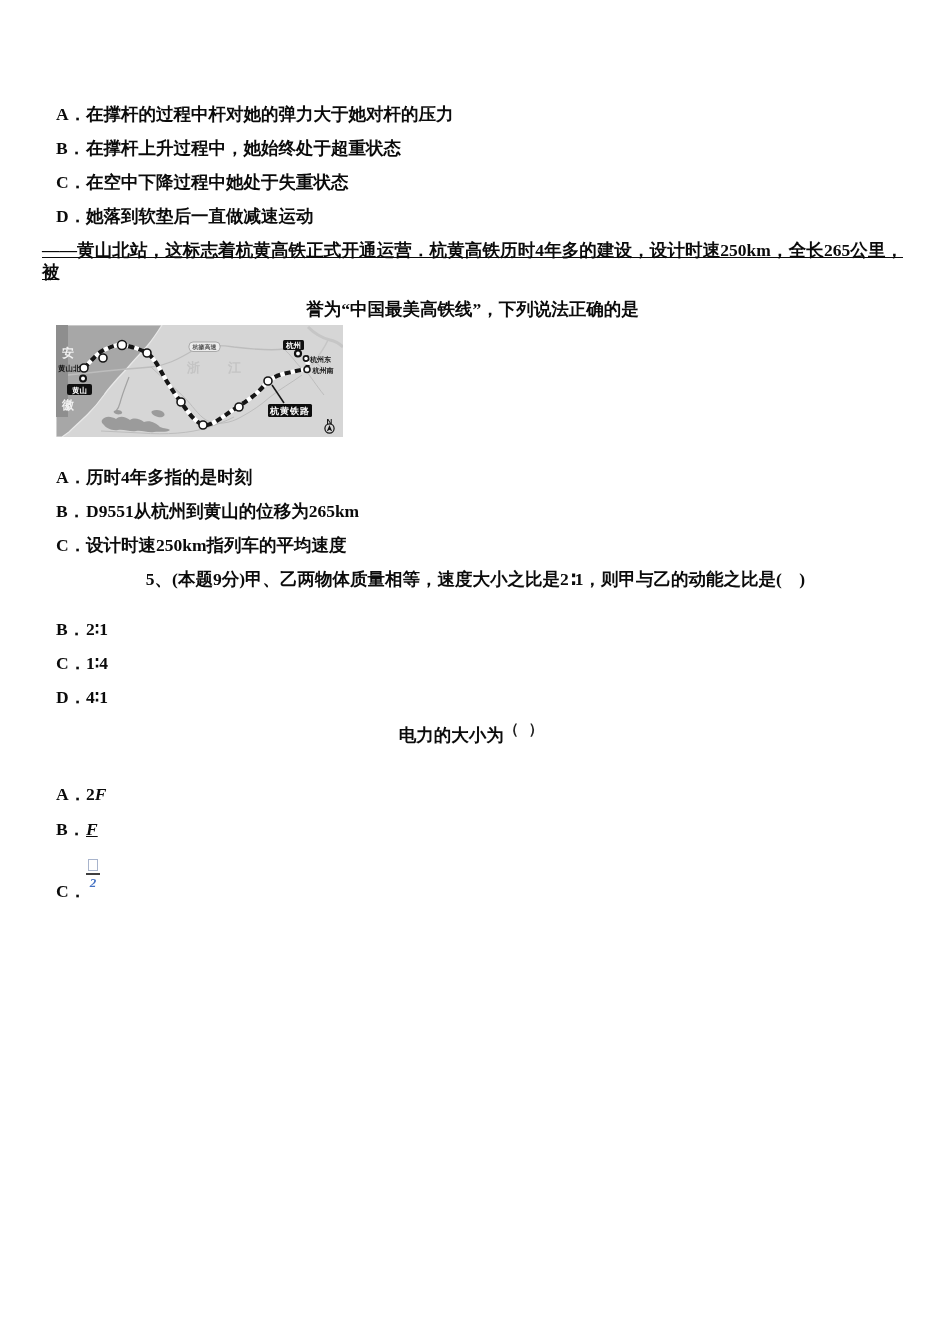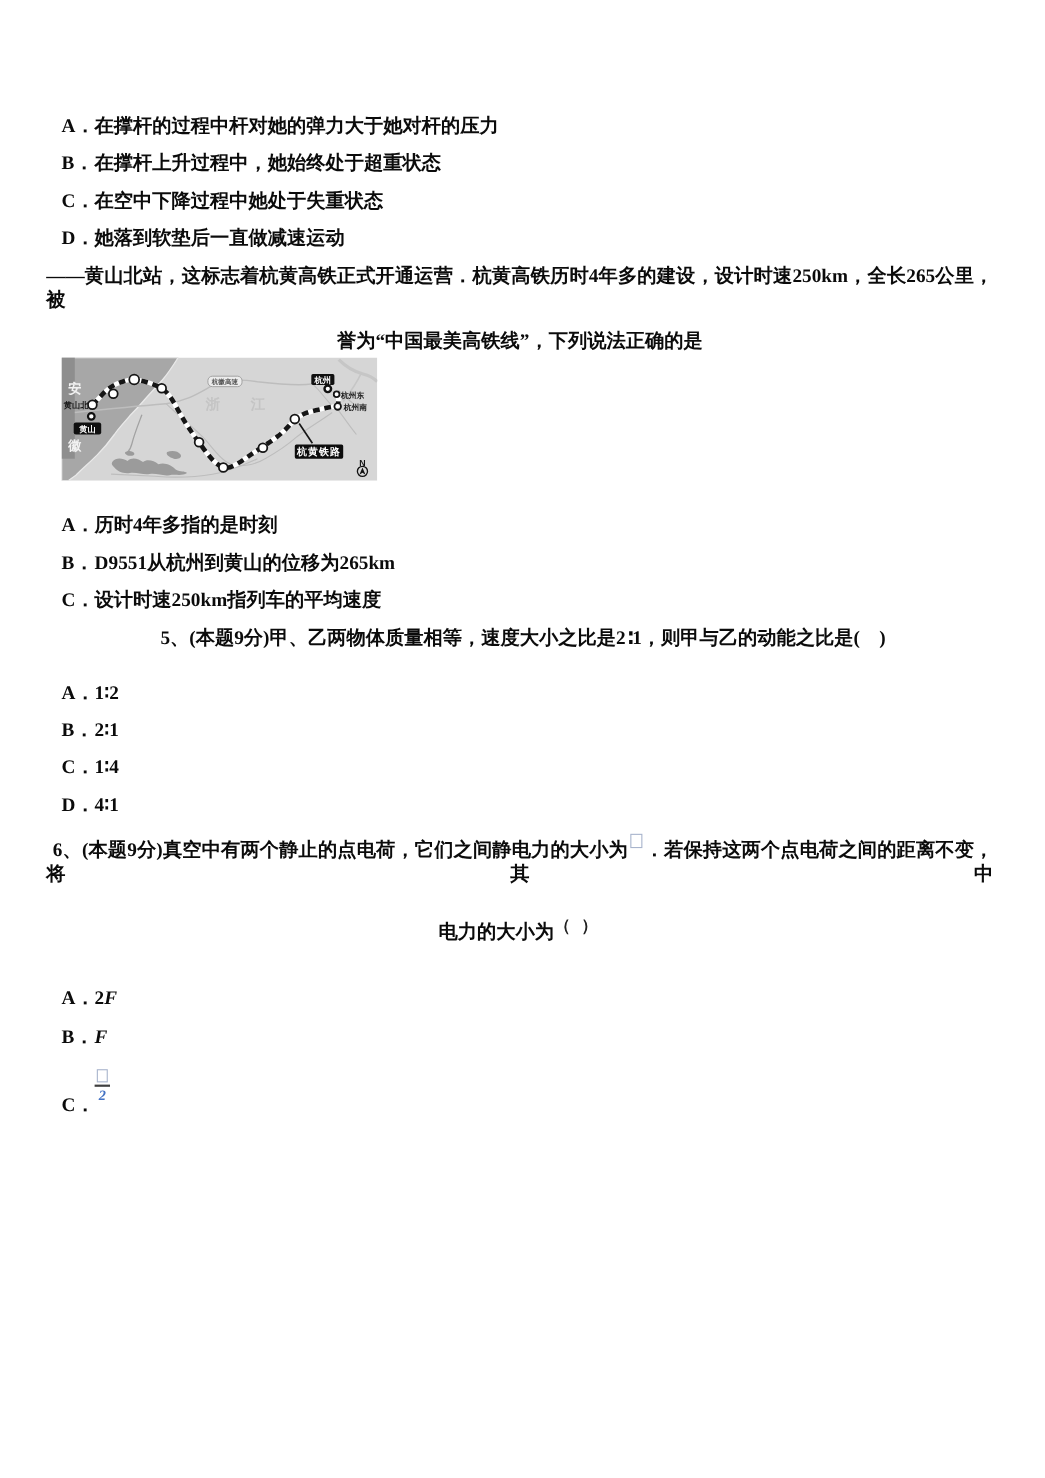--- a/index.html
+++ b/index.html
@@ -9,21 +9,21 @@
     font-weight:700;color:#0b0b0b;font-size:17.5px;
     overflow:hidden;
   }
   .page{padding:103px 47px 0 42px;}
   .para{line-height:22px;text-align:center;}
   .just{text-align:justify;text-align-last:justify;white-space:normal;}
   .indent{text-indent:6px;}
   .opt{padding-left:14px;line-height:22px;margin-bottom:12px;white-space:nowrap;}
   .opt-label{display:inline-block;width:30px;}
   .mb11{} .mb12{margin-bottom:28px;} .mb5{margin-bottom:5px;}
-  .mb15{margin-bottom:15px;} .mb16{margin-bottom:16px;} .mb19{margin-bottom:19px;}
+  .mb15{margin-bottom:15px;text-decoration:underline;} .mb16{margin-bottom:16px;} .mb19{margin-bottom:19px;}
   .mb29{margin-bottom:29px;} .mb31{margin-bottom:31px;} .mb35{margin-bottom:35px;}
   .mb36{margin-bottom:36px;} .mb13{margin-bottom:13px;}
   .map-wrap{margin-left:14px;}
   .map-wrap svg{display:block;}
   .var{font-style:italic;}
   .ph-box{display:inline-block;width:9px;height:11px;border:1.3px solid #a8b4cc;vertical-align:7px;margin:0 2px;}
   .raised-paren{position:relative;top:-7px;font-size:15px;letter-spacing:3px;color:#222;}
   .c-row{display:flex;align-items:flex-end;height:48px;padding-left:14px;white-space:nowrap;}
   .c-row .opt-label{width:30px;}
   .fraction{display:inline-flex;flex-direction:column;align-items:center;transform:translateY(-14px);}
@@ -129,35 +129,31 @@
       <span class="opt-label">B．</span><span>D9551从杭州到黄山的位移为265km</span>
     </div>
     <div class="opt">
       <span class="opt-label">C．</span><span>设计时速250km指列车的平均速度</span>
     </div>
   </section>
 
   <section>
     <div class="para indent mb12">5、(本题9分)甲、乙两物体质量相等，速度大小之比是2∶1，则甲与乙的动能之比是(　)</div>
     <div class="opt">
-      <span class="opt-label">A．</span><span>1∶2</span>
-    </div>
-    <div class="opt">
       <span class="opt-label">B．</span><span>2∶1</span>
     </div>
     <div class="opt">
       <span class="opt-label">C．</span><span>1∶4</span>
     </div>
     <div class="opt mb16">
       <span class="opt-label">D．</span><span>4∶1</span>
     </div>
   </section>
 
   <section>
-    <div class="para just indent mb31"><span>6、(本题9分)真空中有两个静止的点电荷，它们之间静电力的大小为</span><span class="ph-box"></span><span>．若保持这两个点电荷之间的距离不变，将其中</span></div>
     <div class="para mb36"><span>电力的大小为</span><span class="raised-paren">（ ）</span></div>
 
     <div class="opt mb13">
       <span class="opt-label">A．</span><span><span>2</span><span class="var">F</span></span>
     </div>
     <div class="opt mb15">
       <span class="opt-label">B．</span><span class="var">F</span>
     </div>
     <div class="c-row">
       <span class="opt-label">C．</span>

